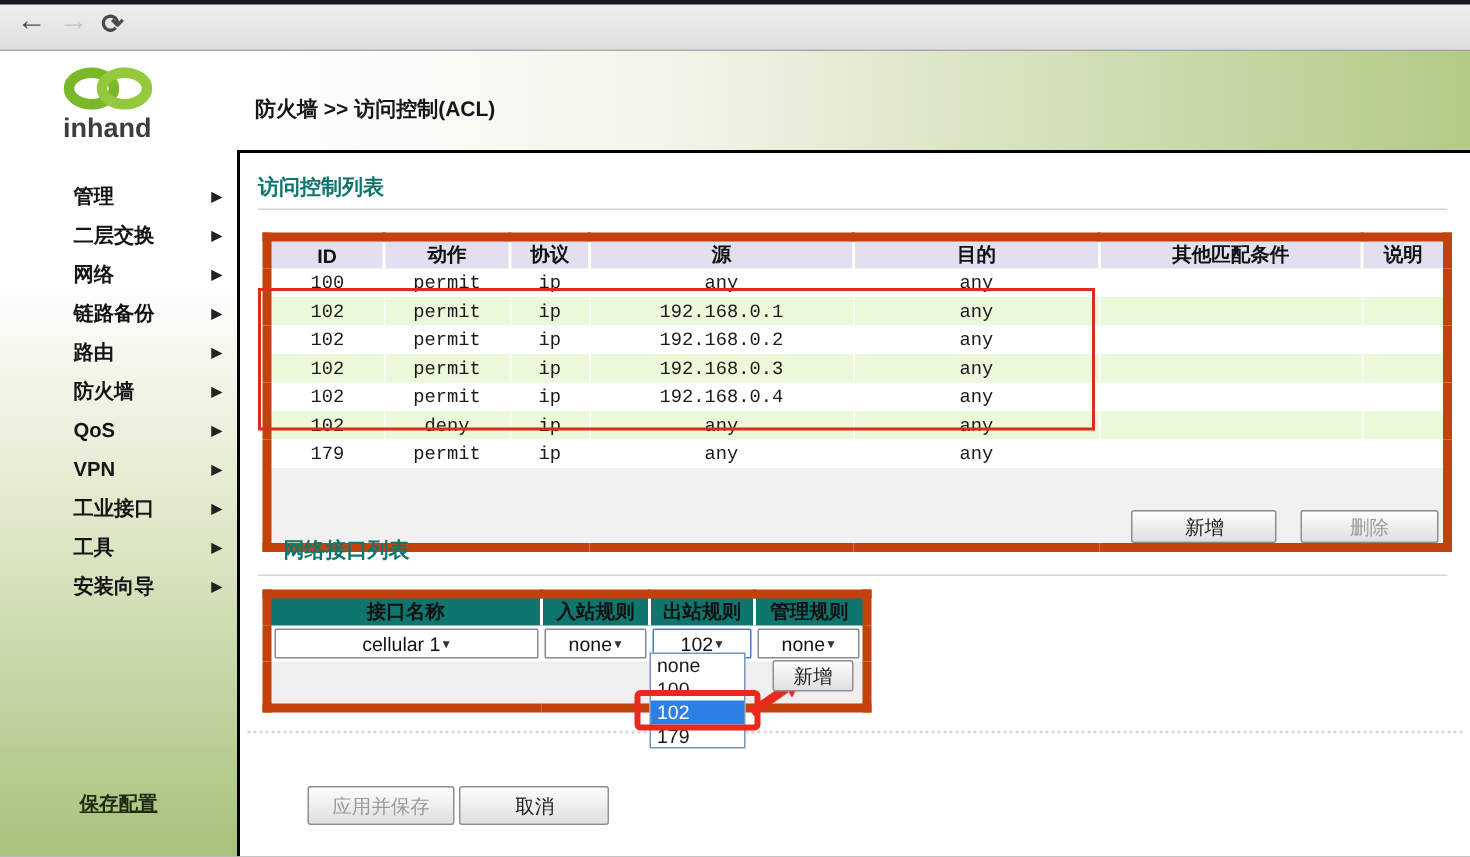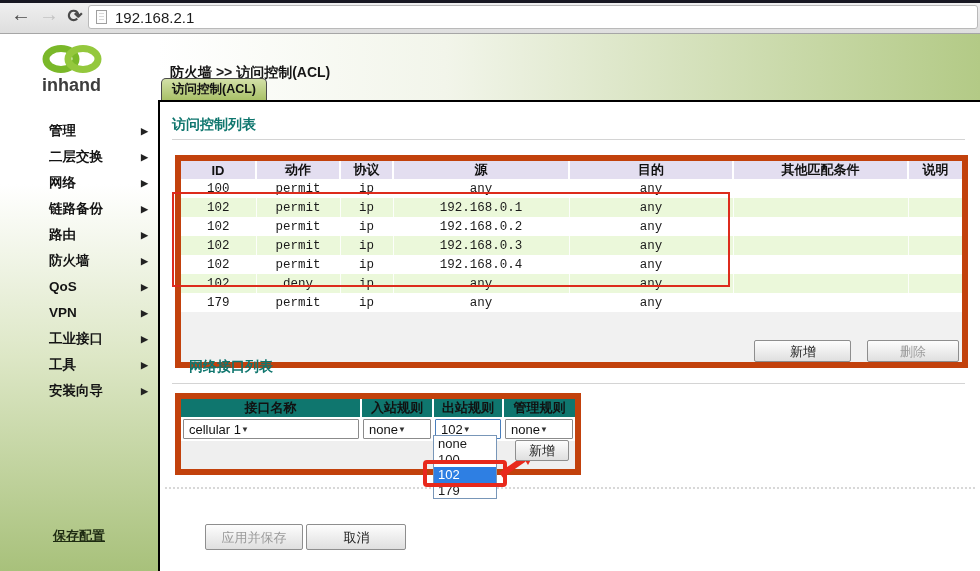--- a/index.html
+++ b/index.html
@@ -56,21 +56,21 @@
   .btn.disabled { color:#9b9b9b;margin-top:28px; }
   .btn-add-acl { width:97px; height:22px; line-height:21px; margin-right:8px; }
   .btn-del-acl { width:92px; height:22px; line-height:21px; }
 
   
   .if-table { position:absolute; left:15px; top:291px; width:400px; border-collapse:collapse; table-layout:fixed; }
   .if-table th { height:19px; background:#0f766e; font-size:13px; font-weight:bold; color:#111; border-left:2px solid #fff; }
   .if-table th:first-child { border-left:none; }
   .if-table td { height:24px; padding:0 2px; }
   .if-table .grayrow td { height:31px; background:#efefef; }
-  .select { display:flex; align-items:center; justify-content:flex-start; height:20px; background:#fff; border:1px solid #8b8b8b; border-radius:1px; padding:0 4px 0 5px; font-size:13px; color:#111; cursor:pointer; }
+  .select { display:flex; align-items:center; justify-content:center; height:20px; background:#fff; border:1px solid #8b8b8b; border-radius:1px; padding:0 4px 0 5px; font-size:13px; color:#111; cursor:pointer; }
   .select .caret { font-size:8px; color:#333; }
   .select.focused { border:1px solid #4a7ebb; }
 
   .btn-add-if { position:absolute; left:355px; top:338px; width:54px; height:21px; line-height:20px; z-index:13; }
 
   .dropdown { position:absolute; left:273px; top:333px; width:64px; background:#fff; border:1px solid #7896b8; z-index:10; }
   .dropdown .opt { height:15.5px; line-height:15px; font-size:13px; color:#1a1a1a; padding-left:4px; cursor:pointer; }
   .dropdown .opt.selected { background:#2e7fe3; color:#fff; }
 
   
@@ -86,24 +86,20 @@
 </head>
 <body>
 
 <div class="screen">
 
   <div class="browser-bar">
     <div class="tabstrip-edge"></div>
     <div class="nav-icon nav-back">←</div>
     <div class="nav-icon nav-forward">→</div>
     <div class="nav-icon nav-reload">⟳</div>
-    <div class="url-box">
-      <span class="doc-icon"></span>
-      <span class="url-text">192.168.2.1</span>
-    </div>
   </div>
 
   <div class="app">
 
     <div class="sidebar">
       <div class="logo">
         <svg width="96" height="52" viewBox="0 0 96 52">
           <ellipse cx="37" cy="15" rx="15" ry="10.5" fill="none" stroke="#7ab829" stroke-width="7"></ellipse>
           <ellipse cx="59" cy="15" rx="15" ry="10.5" fill="none" stroke="#94c83d" stroke-width="7"></ellipse>
           <text x="18" y="47" font-size="18" font-weight="bold" fill="#3d3d3d" font-family="Liberation Sans, sans-serif">inhand</text>
@@ -121,21 +117,20 @@
           <div class="menu-item"><span>工业接口</span><span class="menu-arrow">▶</span></div>
           <div class="menu-item"><span>工具</span><span class="menu-arrow">▶</span></div>
           <div class="menu-item"><span>安装向导</span><span class="menu-arrow">▶</span></div>
         </div>
       <div class="save-config">保存配置</div>
     </div>
 
     <div class="main">
       <div class="band">
         <div class="breadcrumb">防火墙 &gt;&gt; 访问控制(ACL)</div>
-        <div class="tab">访问控制(ACL)</div>
       </div>
 
       <div class="content">
 
         <div class="section-title title-acl">访问控制列表</div>
         <div class="rule rule-acl"></div>
 
         <table class="acl-table">
           <colgroup>
             <col style="width:78px">

